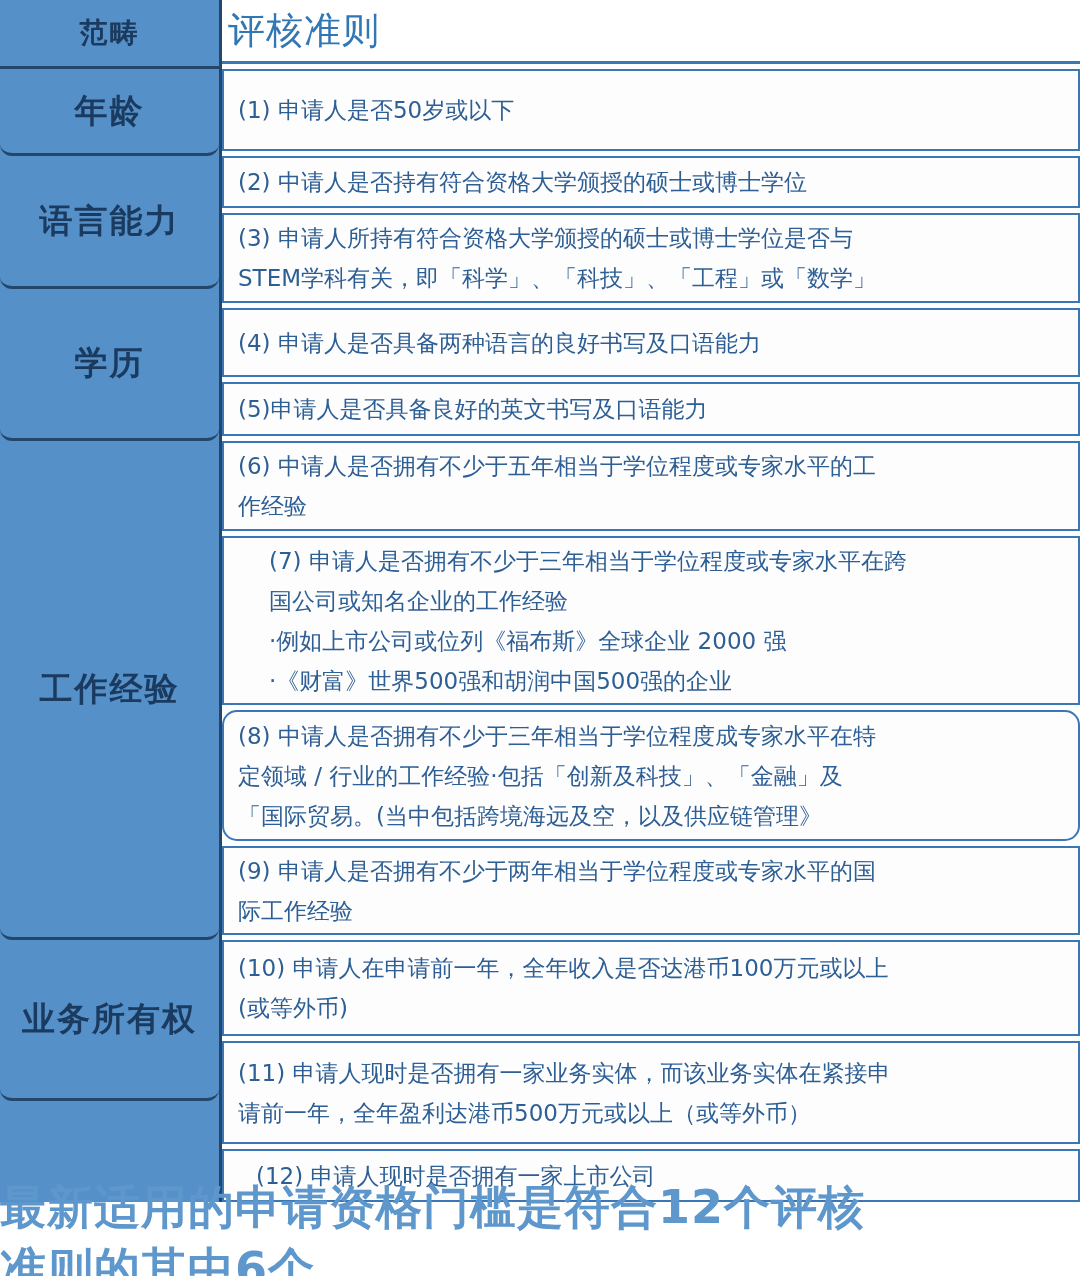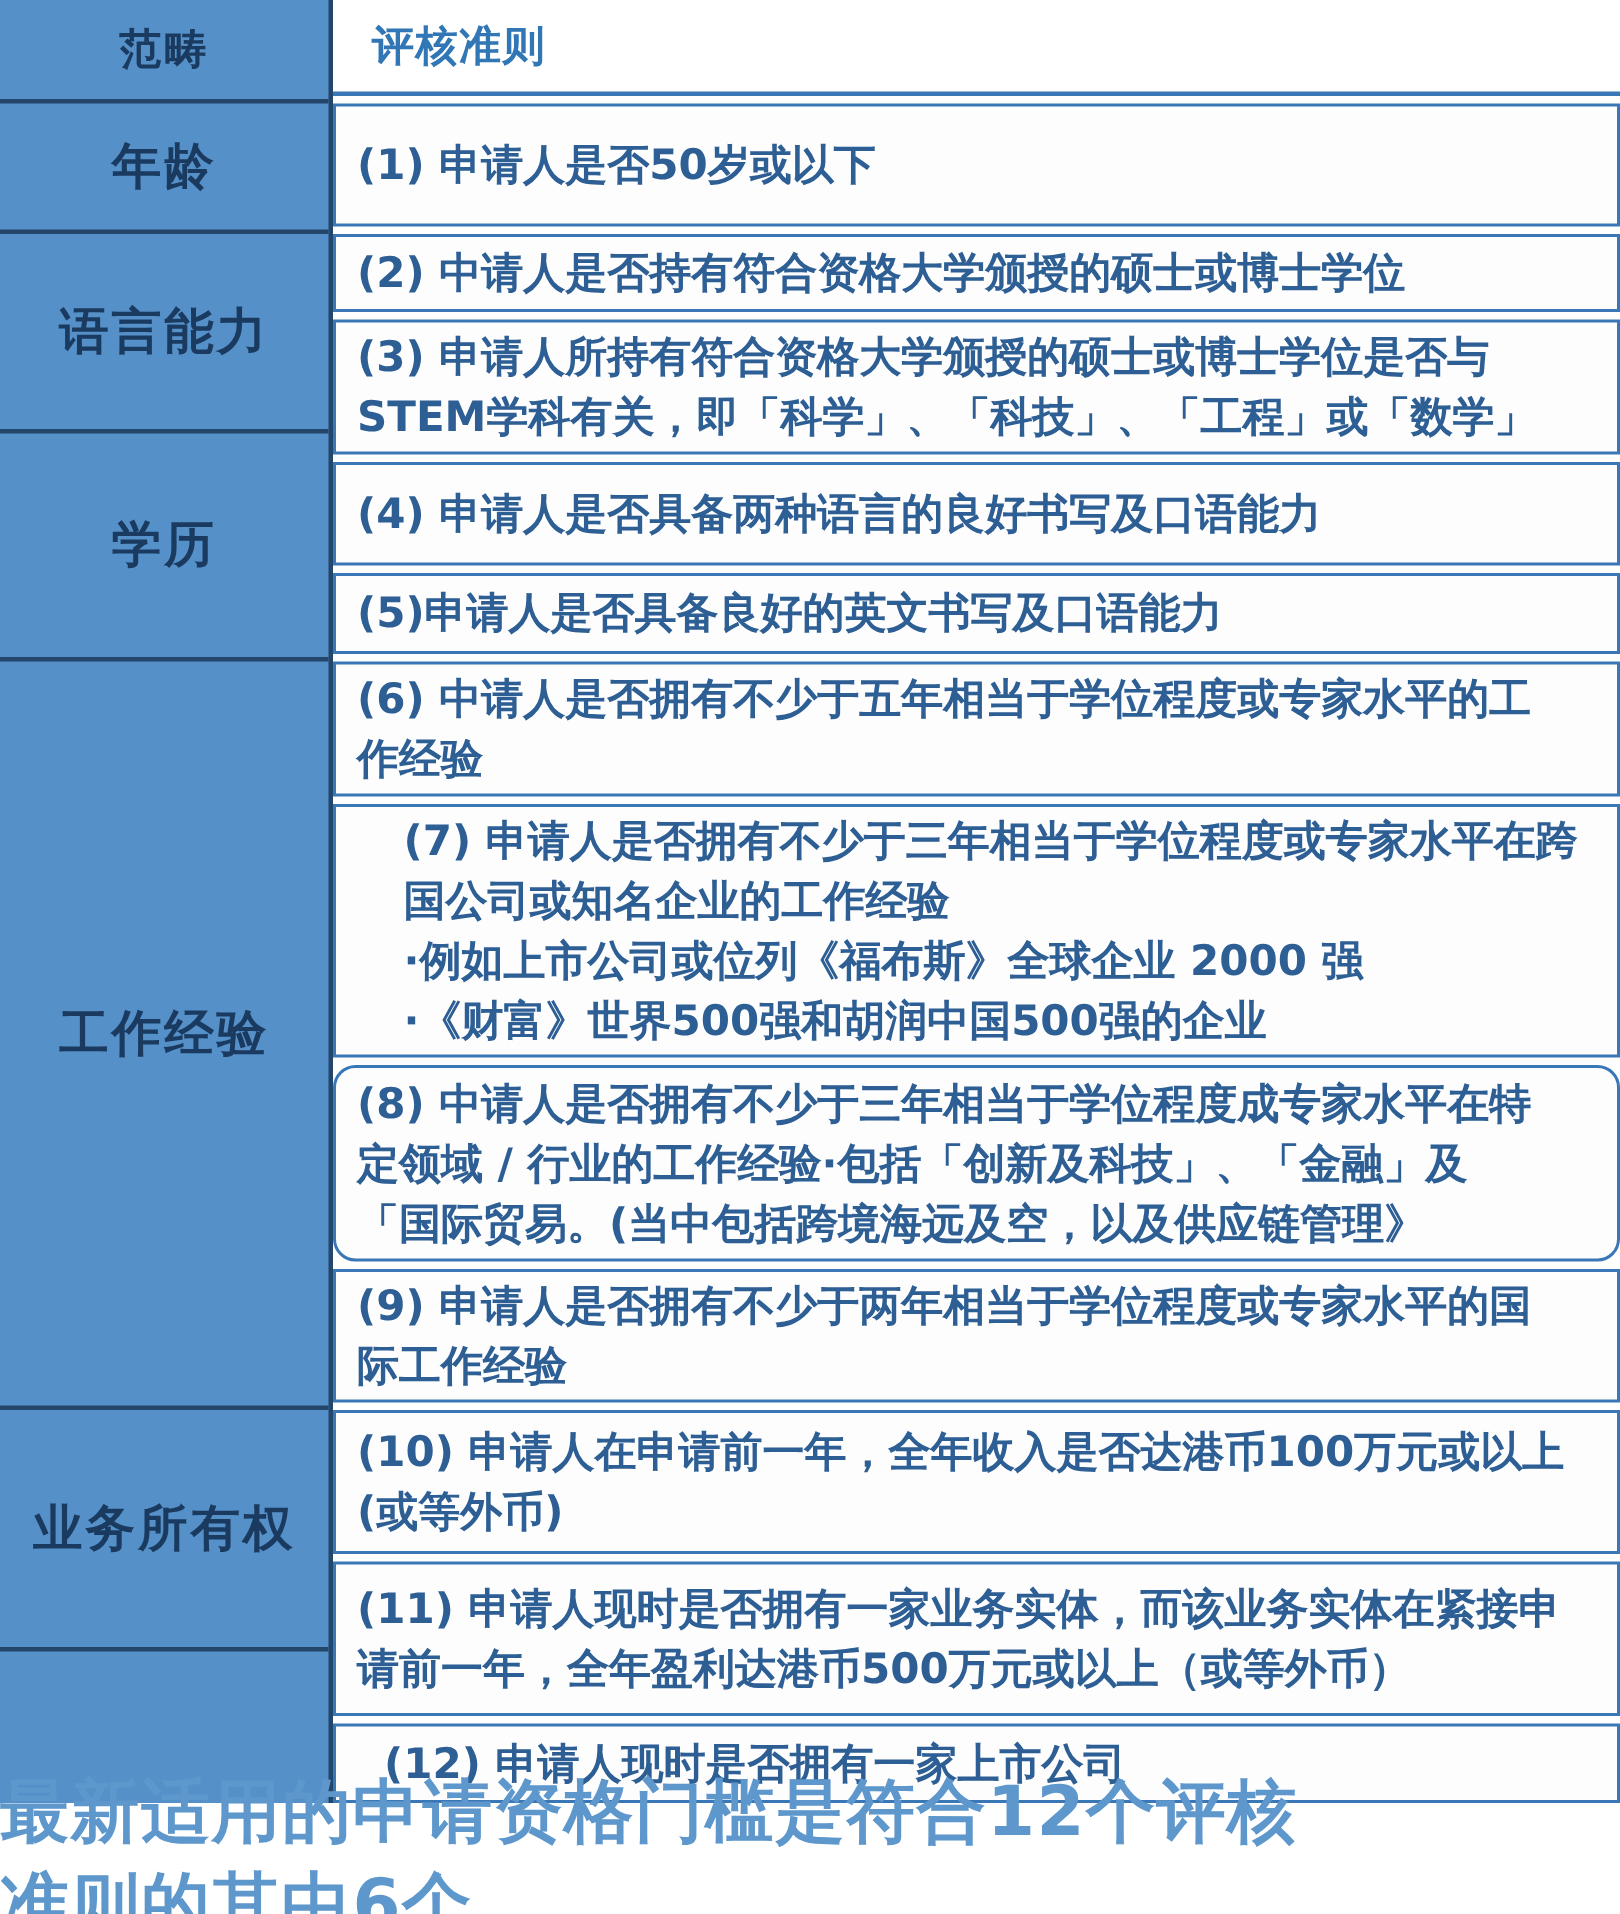--- a/index.html
+++ b/index.html
@@ -26,40 +26,40 @@
     background:var(--left-bg);
     border-right:3px solid var(--divider);
   }
   .left-cell{
     display:flex;align-items:center;justify-content:center;
     border-bottom:3px solid var(--divider);
     color:var(--left-text);
     font-weight:700;
   }
   .left-cell.header{font-size:28px;letter-spacing:2px;}
-  .left-cell.category{font-size:33px;letter-spacing:2px;}
+  .left-cell.category{font-size:33px;letter-spacing:2px;border-radius:12px;}
   .left-cell:last-child{border-bottom:3px solid var(--divider);}
   .right-col{
     flex:1;display:flex;flex-direction:column;row-gap:5px;
     background:var(--page-bg);
   }
   .right-header{
     display:flex;align-items:center;
-    padding-left:26px;
+    padding-left:6px;
     border-bottom:3px solid var(--cell-border);
     color:var(--header-criteria-text);
-    font-size:28px;font-weight:700;letter-spacing:1px;
+    font-size:37px;font-weight:400;letter-spacing:1px;
     background:var(--page-bg);
   }
   .criterion-cell{
     display:flex;align-items:center;
     border:2px solid var(--cell-border);
     background:var(--cell-bg);
     color:var(--criteria-text);
-    font-size:28px;line-height:40px;font-weight:700;
+    font-size:23px;line-height:40px;font-weight:400;
     padding:2px 10px 2px 14px;
     white-space:pre-line;
   }
   .footer{
     height:74px;flex:1;display:flex;align-items:center;justify-content:center;
     background:var(--page-bg);
   }
   .footer-note{
     color:var(--footer-text);
     font-size:46px;font-weight:700;letter-spacing:1px;

